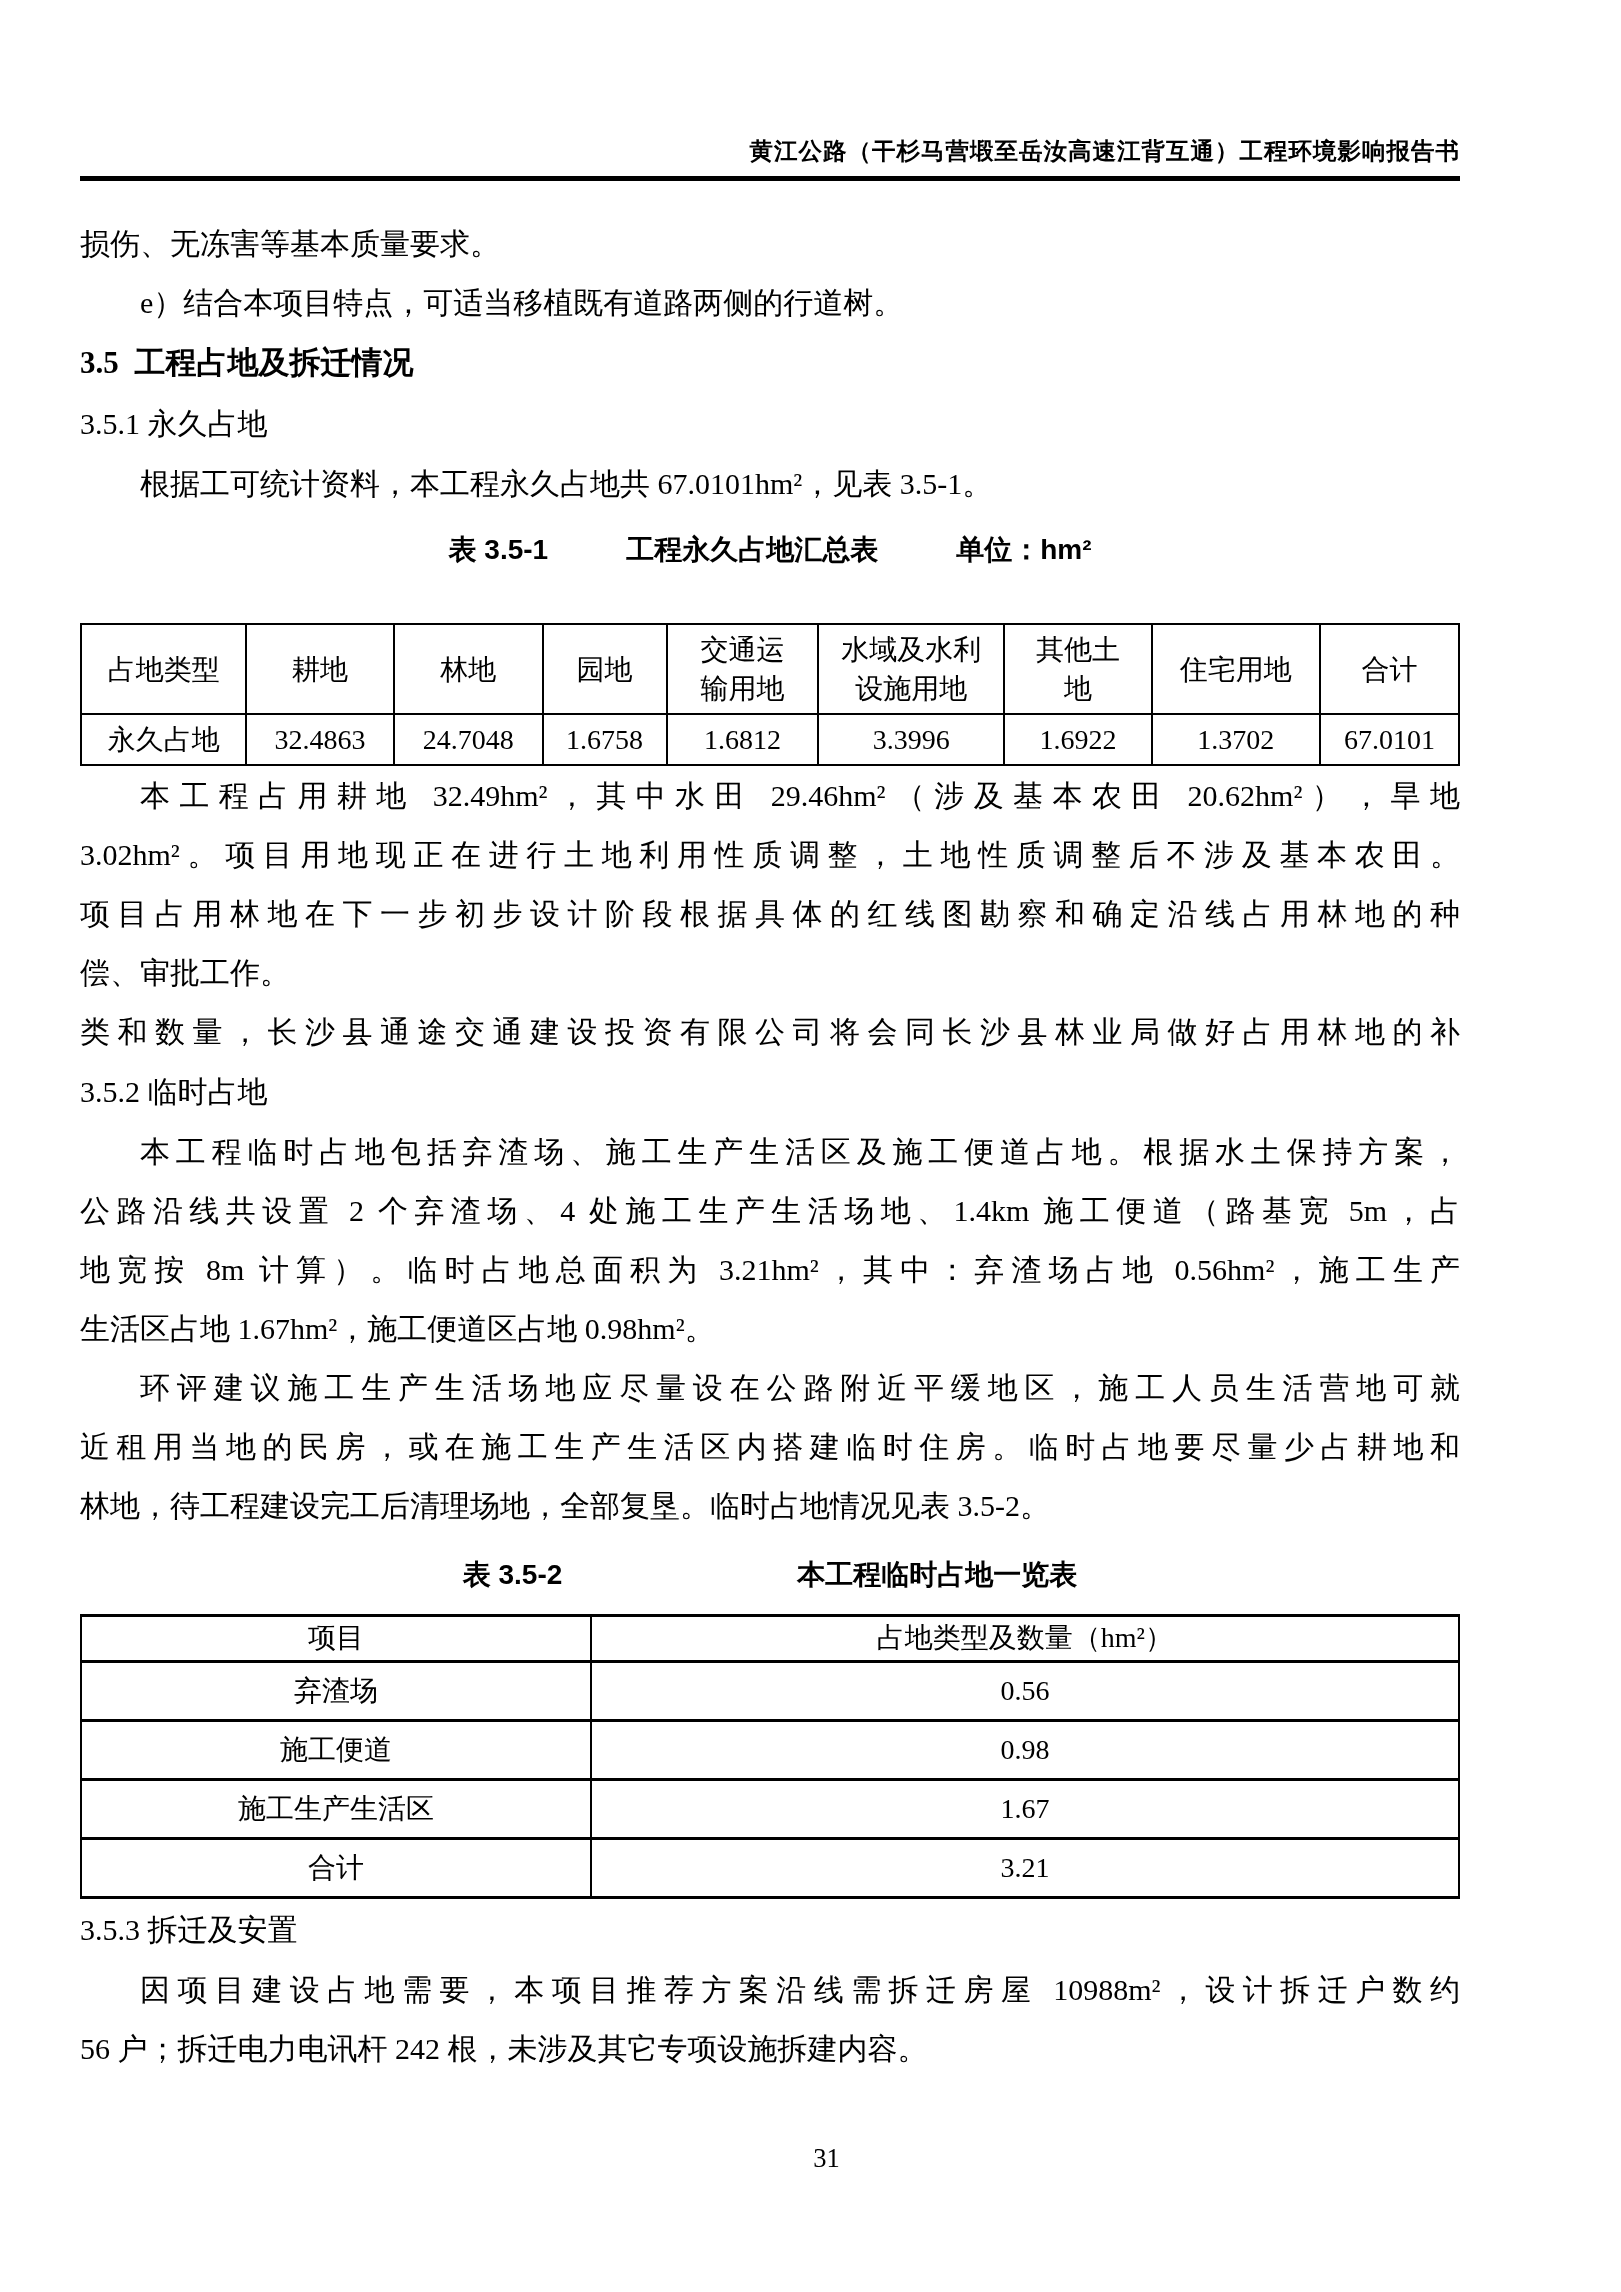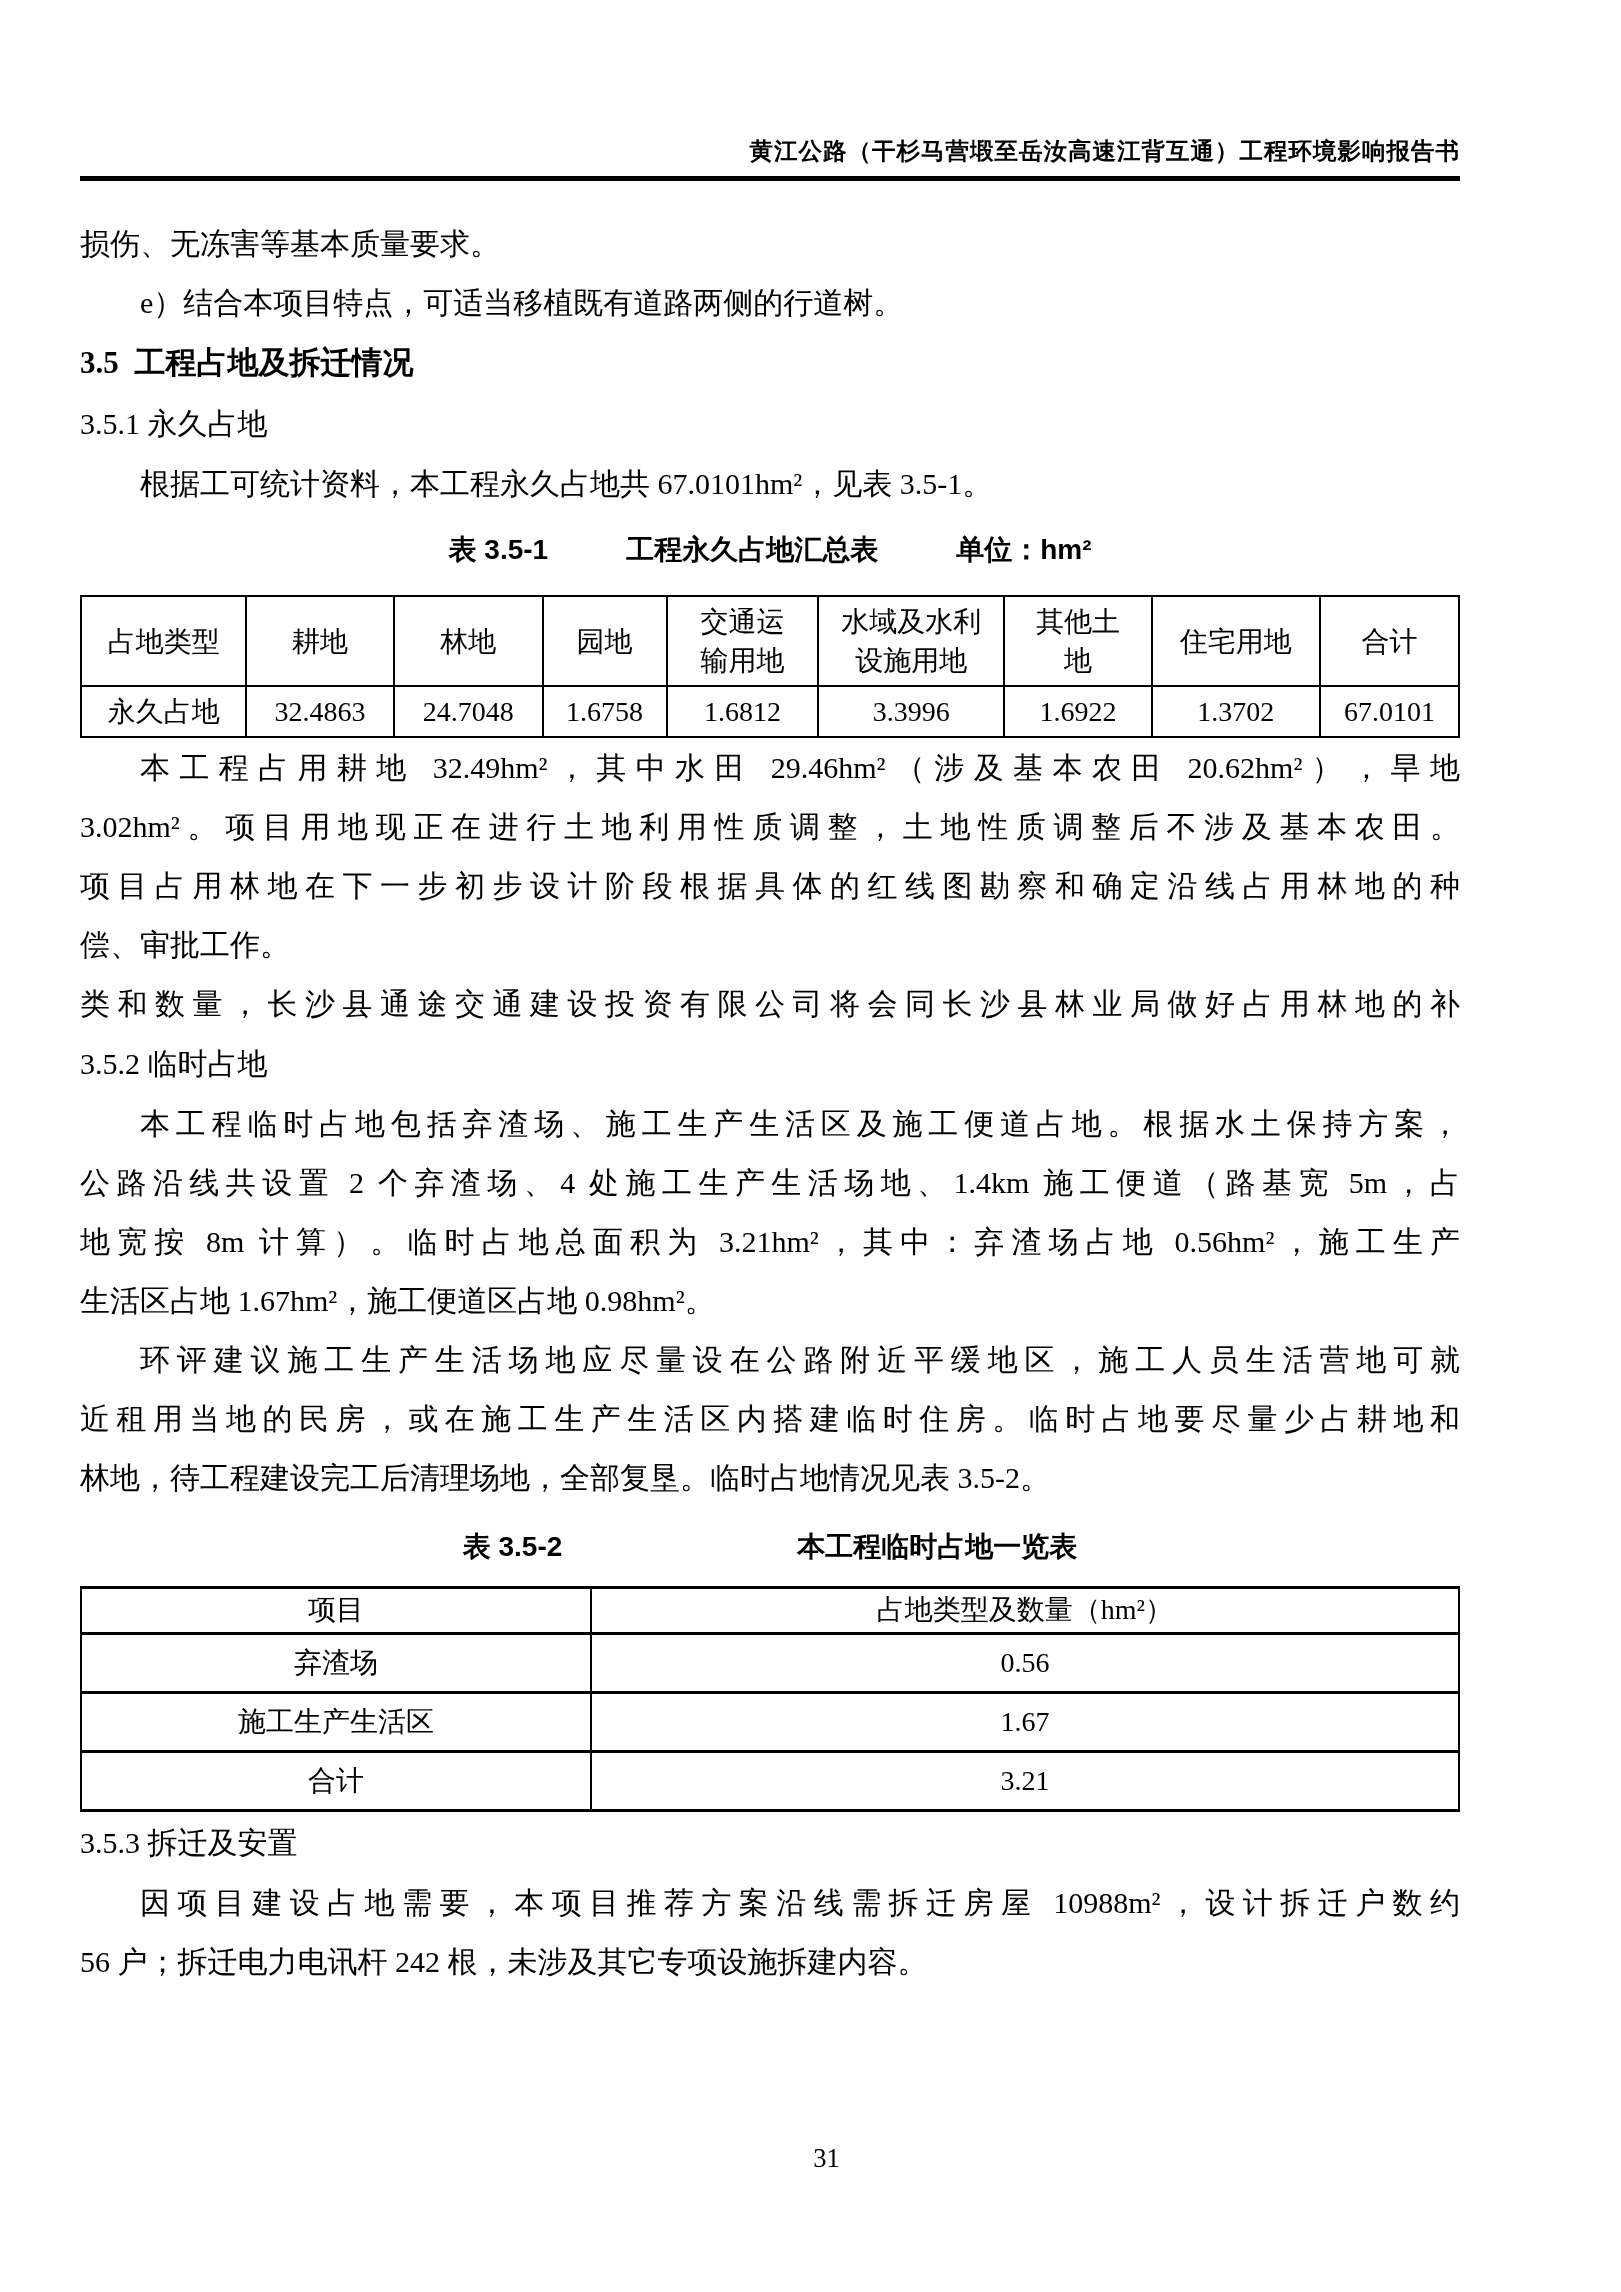--- a/index.html
+++ b/index.html
@@ -42,21 +42,21 @@
     display:flex; justify-content:center; align-items:baseline;
     gap:78px;
     margin-top:11.8px;
     font-family:"Liberation Sans","DejaVu Sans",sans-serif;
     font-weight:bold;
     font-size:28px; line-height:51px;
   }
   .table-title.wide-gap { gap:235px; margin-top:13.7px; }
 
   table { width:100%; border-collapse:collapse; table-layout:fixed; }
-  .t1 { margin-top:20px; font-size:28px; }
+  .t1 { margin-top:48px; font-size:28px; }
   .t1 th {
     font-weight:normal; white-space:pre-line;
     height:88px; line-height:39px;
     text-align:center; vertical-align:middle;
     border:2.9px solid #000; padding:0 2px;
   }
   .t1 td {
     height:47px; text-align:center; vertical-align:middle;
     border:2.9px solid #000;
   }
@@ -192,20 +192,24 @@
           <th>项目</th>
           <th>占地类型及数量（hm²）</th>
         </tr>
       </thead>
       <tbody>
         <tr>
           <td>弃渣场</td>
           <td>0.56</td>
         </tr>
         <tr>
+          <td>施工便道</td>
+          <td>0.98</td>
+        </tr>
+        <tr>
           <td>施工生产生活区</td>
           <td>1.67</td>
         </tr>
         <tr>
           <td>合计</td>
           <td>3.21</td>
         </tr>
       </tbody>
     </table>
 

